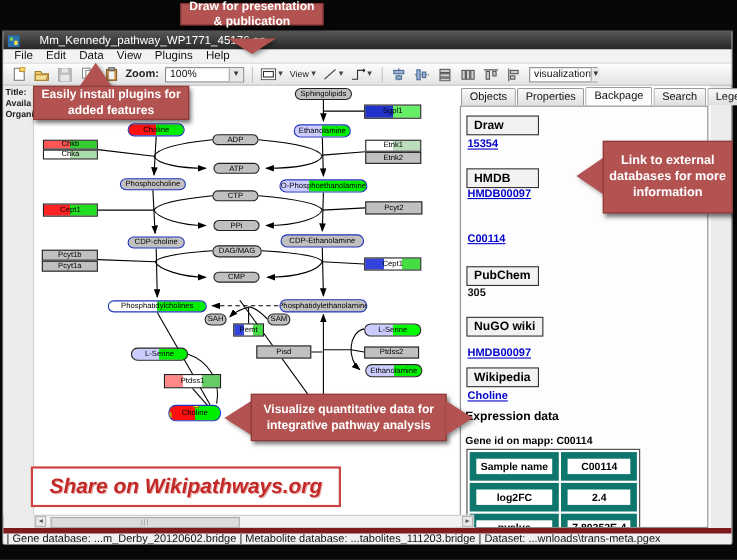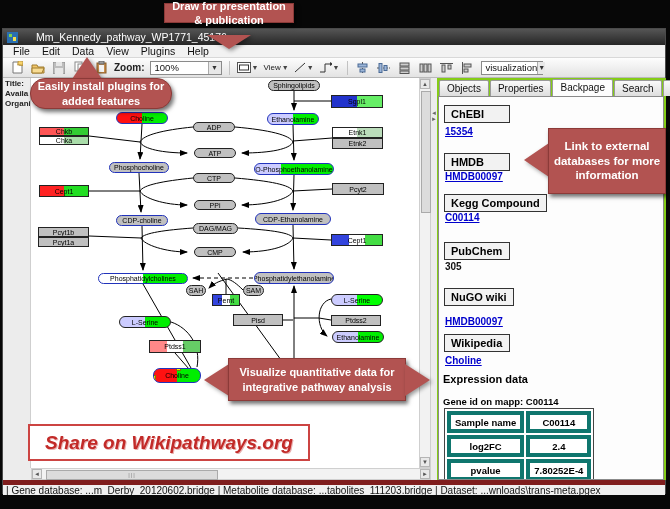--- a/index.html
+++ b/index.html
@@ -33,31 +33,31 @@
   .handle{position:absolute;width:5px;height:5px;background:#ffee00;border:1px solid #7a7a00;box-sizing:border-box;z-index:3;}
   
   .vscroll{position:absolute;left:416px;top:49px;width:12px;height:390px;background:#f2f2f2;border:1px solid #cfcfcf;box-sizing:border-box;}
   .vthumb{position:absolute;left:1px;top:12px;width:8px;height:120px;background:#dcdcdc;border:1px solid #aaa;}
   .sbtn{position:absolute;width:10px;height:10px;background:#e9e9e9;border:1px solid #b5b5b5;box-sizing:border-box;font-size:6px;color:#555;display:flex;align-items:center;justify-content:center;}
   .hscroll{position:absolute;left:28px;top:439px;width:400px;height:12px;background:#f2f2f2;border:1px solid #cfcfcf;box-sizing:border-box;}
   .hthumb{position:absolute;left:14px;top:1px;width:170px;height:8px;background:#dcdcdc;border:1px solid #aaa;display:flex;align-items:center;justify-content:center;font-size:6px;color:#888;letter-spacing:1px;}
   .splitter{position:absolute;left:428px;top:49px;width:6px;height:390px;background:#ececec;}
   .splitter .tri{font-size:6px;color:#666;line-height:6px;text-align:center;}
   
-  .rpanel{position:absolute;left:434px;top:49px;width:229px;height:402px;background:#84cc16;}
+  .rpanel{position:absolute;left:414px;top:49px;width:229px;height:402px;background:#ffffff;}
   .tabs{position:absolute;left:2px;top:1px;height:17px;display:flex;align-items:flex-end;}
   .tab{font-size:10px;color:#111;background:linear-gradient(#fafafa,#dedede);border:1px solid #9a9a9a;border-bottom:none;padding:2px 7px 2px 7px;margin-right:1px;border-radius:2px 2px 0 0;}
   .tab.active{background:#fdfdfd;padding-bottom:3px;font-weight:normal;}
   .rcontent{position:absolute;left:1px;top:18px;width:226px;height:384px;background:#fdfdfd;border:1px solid #8a8a8a;box-sizing:border-box;overflow:hidden;}
   .bp-header{position:absolute;left:5px;border:1px solid #333;background:#f2f2f2;font-weight:bold;font-size:11px;color:#000;padding:2px 6px;min-width:66px;box-sizing:border-box;white-space:nowrap;}
   .bp-link{position:absolute;left:6px;font-size:10px;font-weight:bold;color:#0000cc;text-decoration:underline;}
   .bp-value{position:absolute;left:6px;font-size:10px;font-weight:bold;color:#111;}
   .bp-bold{position:absolute;font-weight:bold;color:#000;}
   table.expr{position:absolute;left:5px;border:1px solid #444;border-collapse:separate;border-spacing:2px;background:#fff;}
-  table.expr td{border:4px solid #0f766e;font-size:9.5px;font-weight:bold;color:#000;text-align:center;padding:1px 4px;height:12px;white-space:nowrap;}
+  table.expr td{border:6px solid #0f766e;font-size:9.5px;font-weight:bold;color:#000;text-align:center;padding:1px 4px;height:12px;white-space:nowrap;}
   
   .statusbar{position:absolute;left:0;top:451px;width:100%;height:15px;background:#f0f0f0;border-top:5px solid #7f1d1d;font-size:10px;color:#111;display:flex;align-items:center;padding-left:3px;box-sizing:border-box;white-space:nowrap;overflow:hidden;}
   
   .callout{position:absolute;background:#b25351;border:1px solid #8c3a38;color:#fff;font-weight:bold;font-size:11px;line-height:1.3;text-align:center;display:flex;align-items:center;justify-content:center;box-shadow:2px 3px 4px rgba(0,0,0,.55);z-index:10;box-sizing:border-box;padding:2px 4px;}
   .ctri{position:absolute;width:0;height:0;z-index:10;filter:drop-shadow(2px 2px 2px rgba(0,0,0,.4));}
   .sharebox{position:absolute;left:28px;top:424px;width:282px;height:37px;background:#fff;border:2px solid #cc4442;color:#c22a28;font-size:19px;font-weight:bold;font-style:italic;display:flex;align-items:center;justify-content:center;z-index:9;box-sizing:border-box;text-shadow:1px 1px 0 #e8b0b0;}
   .icon-svg{display:block;}
 </style>
 </head>
 <body>
@@ -405,25 +405,24 @@
             <tr>
               <td>pvalue</td>
               <td>7.80252E-4</td>
             </tr>
             <tr>
               <td>type</td>
               <td>met</td>
             </tr>
           </tbody>
         </table>
-    <div class="bp-header" style="top: 8px;">ChEBI</div>
+    <div class="bp-header" style="top: 8px;">Draw</div>
         <a class="bp-link" href="#" style="top: 29px;">15354</a>
         <div class="bp-header" style="top: 56px;">HMDB</div>
         <a class="bp-link" href="#" style="top: 74px;">HMDB00097</a>
-        <div class="bp-header" style="top: 97px;">Kegg Compound</div>
         <a class="bp-link" href="#" style="top: 115px;">C00114</a>
         <div class="bp-header" style="top: 145px;">PubChem</div>
         <div class="bp-value" style="top: 164px;">305</div>
         <div class="bp-header" style="top: 191px;">NuGO wiki</div>
         <a class="bp-link" href="#" style="top: 219px;">HMDB00097</a>
         <div class="bp-header" style="top: 237px;">Wikipedia</div>
         <a class="bp-link" href="#" style="top: 258px;">Choline</a>
       </div>
   </div>
 
@@ -433,21 +432,21 @@
     <span class="sbtn" style="right:0;top:0;">►</span>
   </div>
 
   <div class="statusbar">| Gene database: ...m_Derby_20120602.bridge | Metabolite database: ...tabolites_111203.bridge | Dataset: ...wnloads\trans-meta.pgex</div>
 </div>
 
 <div class="callout" style="left:164px;top:3px;width:130px;height:20px;">Draw for presentation &amp; publication</div>
 <div class="ctri" style="left:207px;top:35px;border-left:22px solid transparent;border-right:22px solid transparent;border-top:14px solid #b25351;"></div>
 
 <div class="ctri" style="left:72px;top:57px;border-left:15px solid transparent;border-right:15px solid transparent;border-bottom:22px solid #b25351;"></div>
-<div class="callout" style="left:30px;top:78px;width:142px;height:31px;border-radius:15px;">Easily install plugins for added features</div>
+<div class="callout" style="left:30px;top:78px;width:142px;height:31px;">Easily install plugins for added features</div>
 
 <div class="ctri" style="left:524px;top:143px;border-top:17px solid transparent;border-bottom:17px solid transparent;border-right:25px solid #b25351;"></div>
 <div class="callout" style="left:548px;top:128px;width:118px;height:66px;font-size:11.5px;">Link  to external databases  for more information</div>
 
 <div class="ctri" style="left:204px;top:364px;border-top:16px solid transparent;border-bottom:16px solid transparent;border-right:25px solid #b25351;"></div>
 <div class="callout" style="left:228px;top:358px;width:178px;height:43px;">Visualize quantitative data  for integrative pathway analysis</div>
 <div class="ctri" style="left:405px;top:364px;border-top:16px solid transparent;border-bottom:16px solid transparent;border-left:25px solid #b25351;"></div>
 
 <div class="sharebox">Share on Wikipathways.org</div>
 

